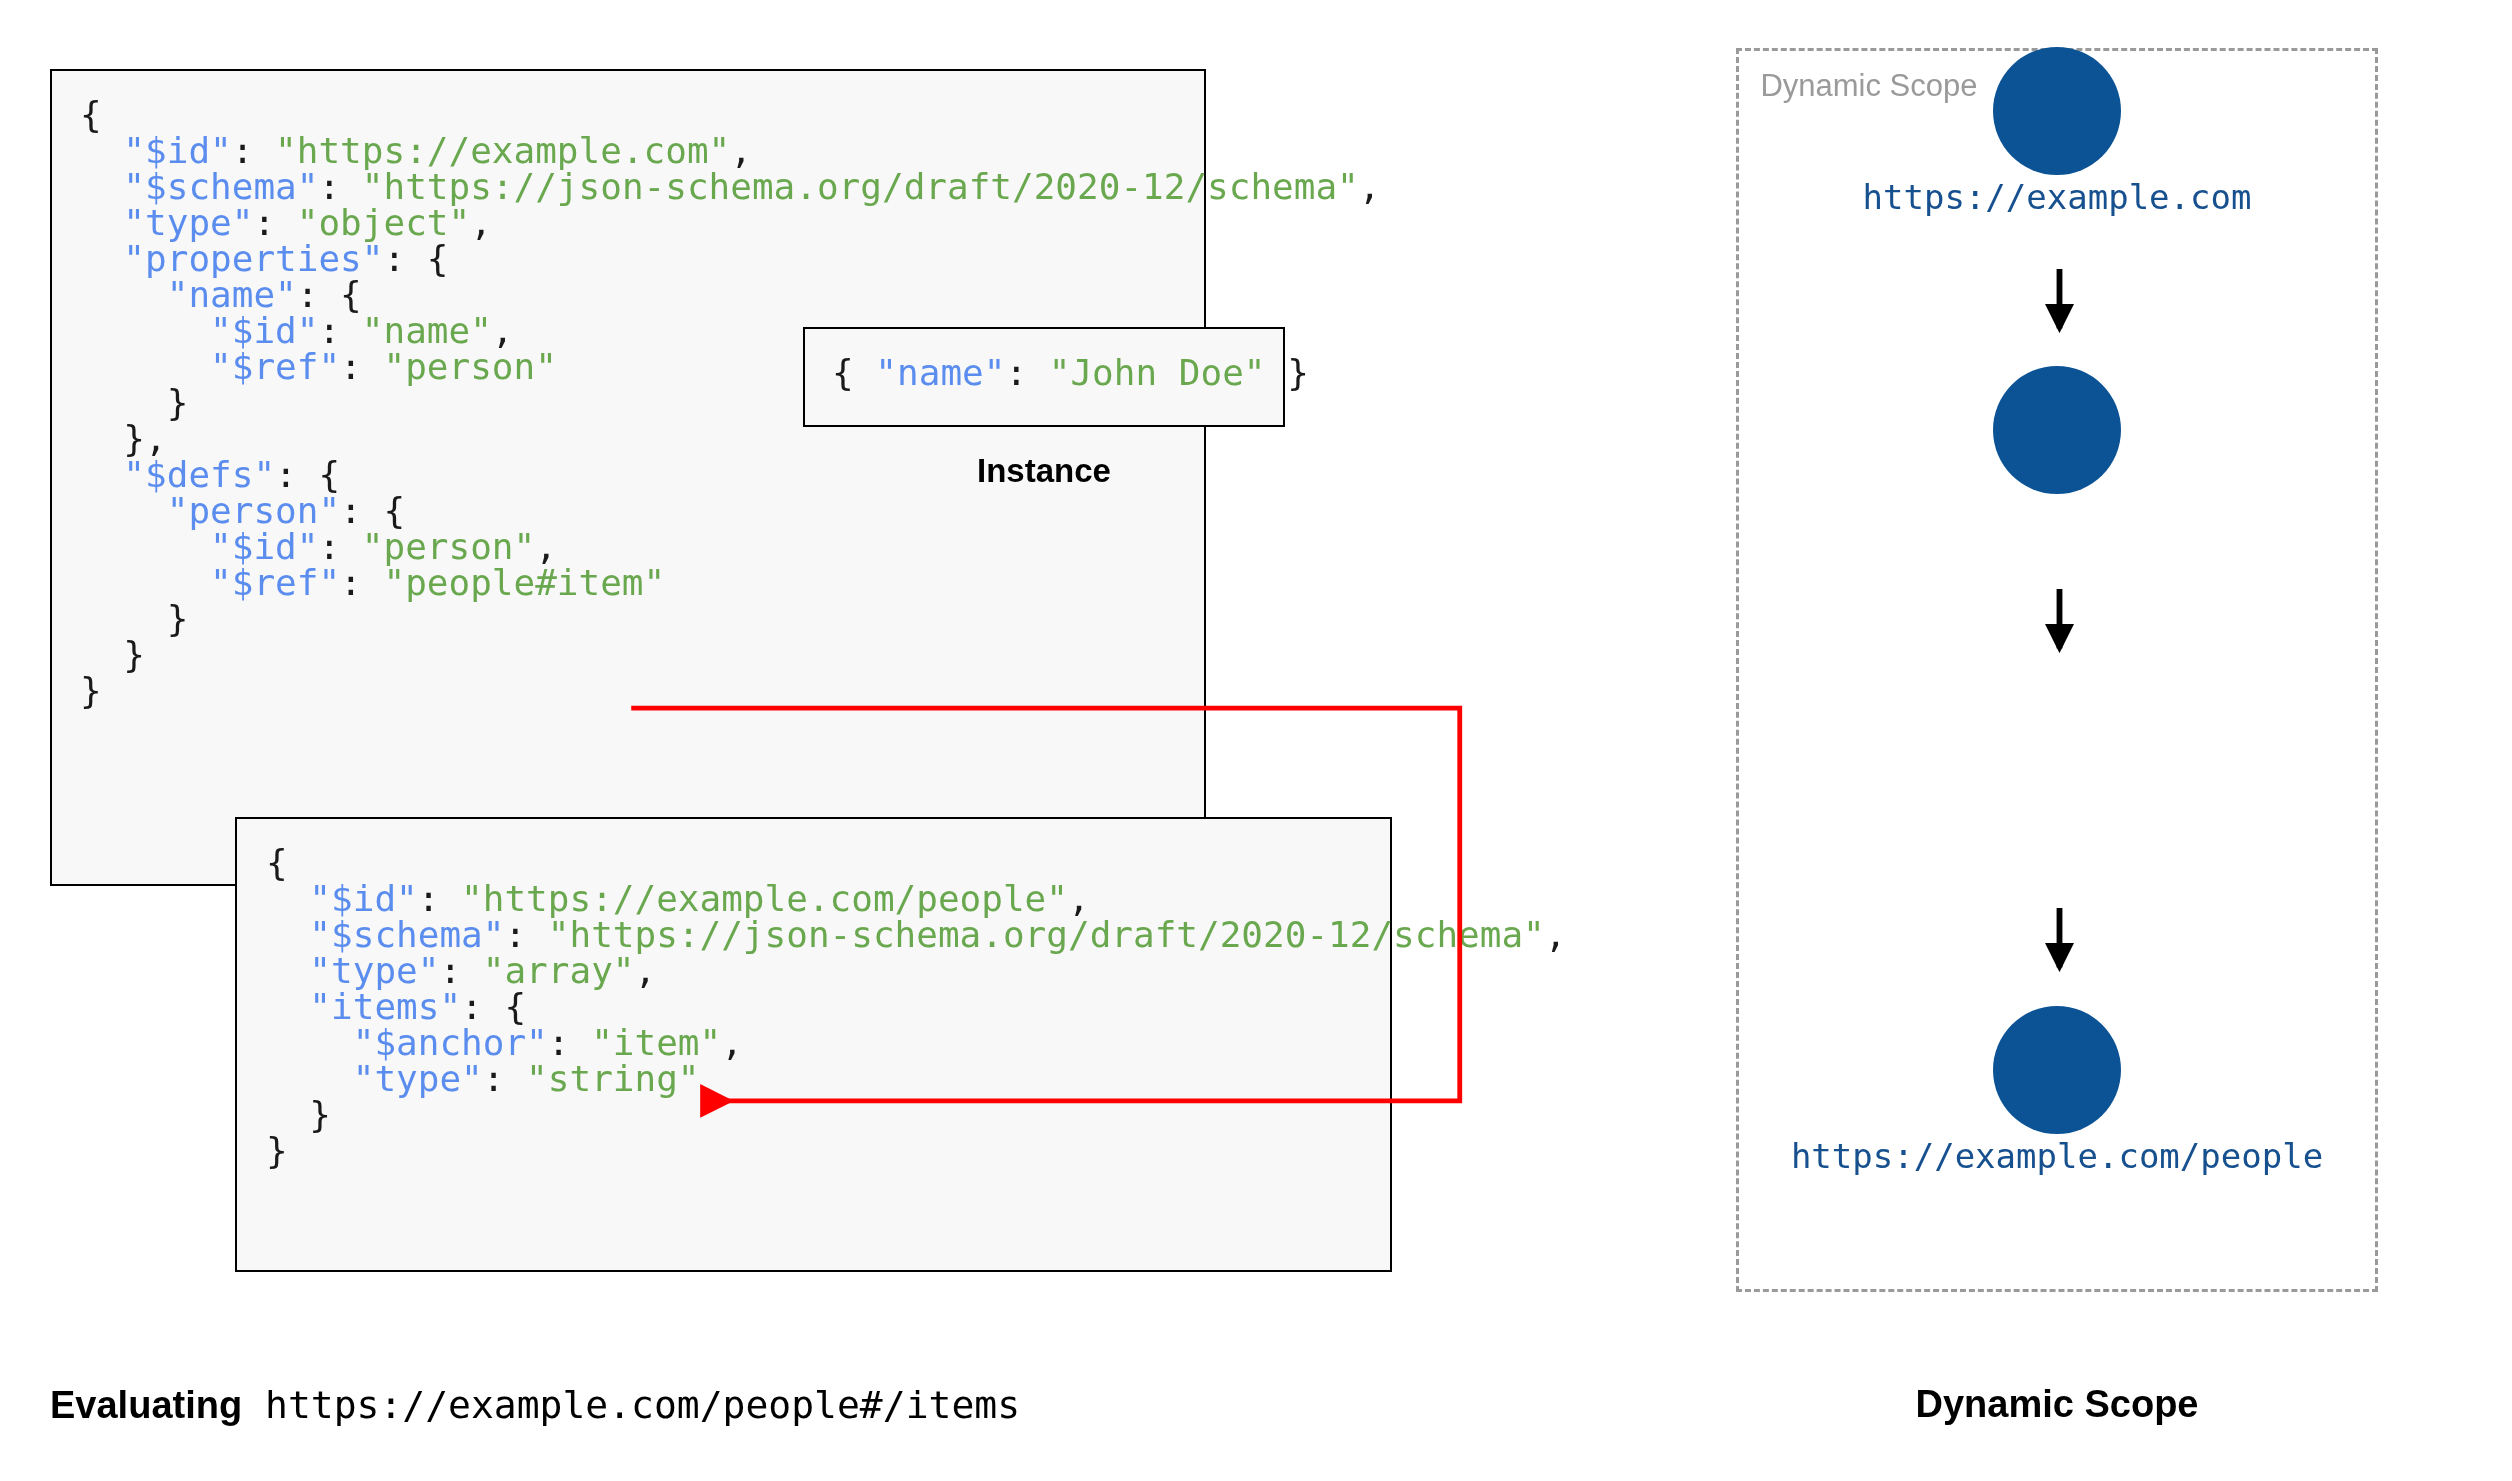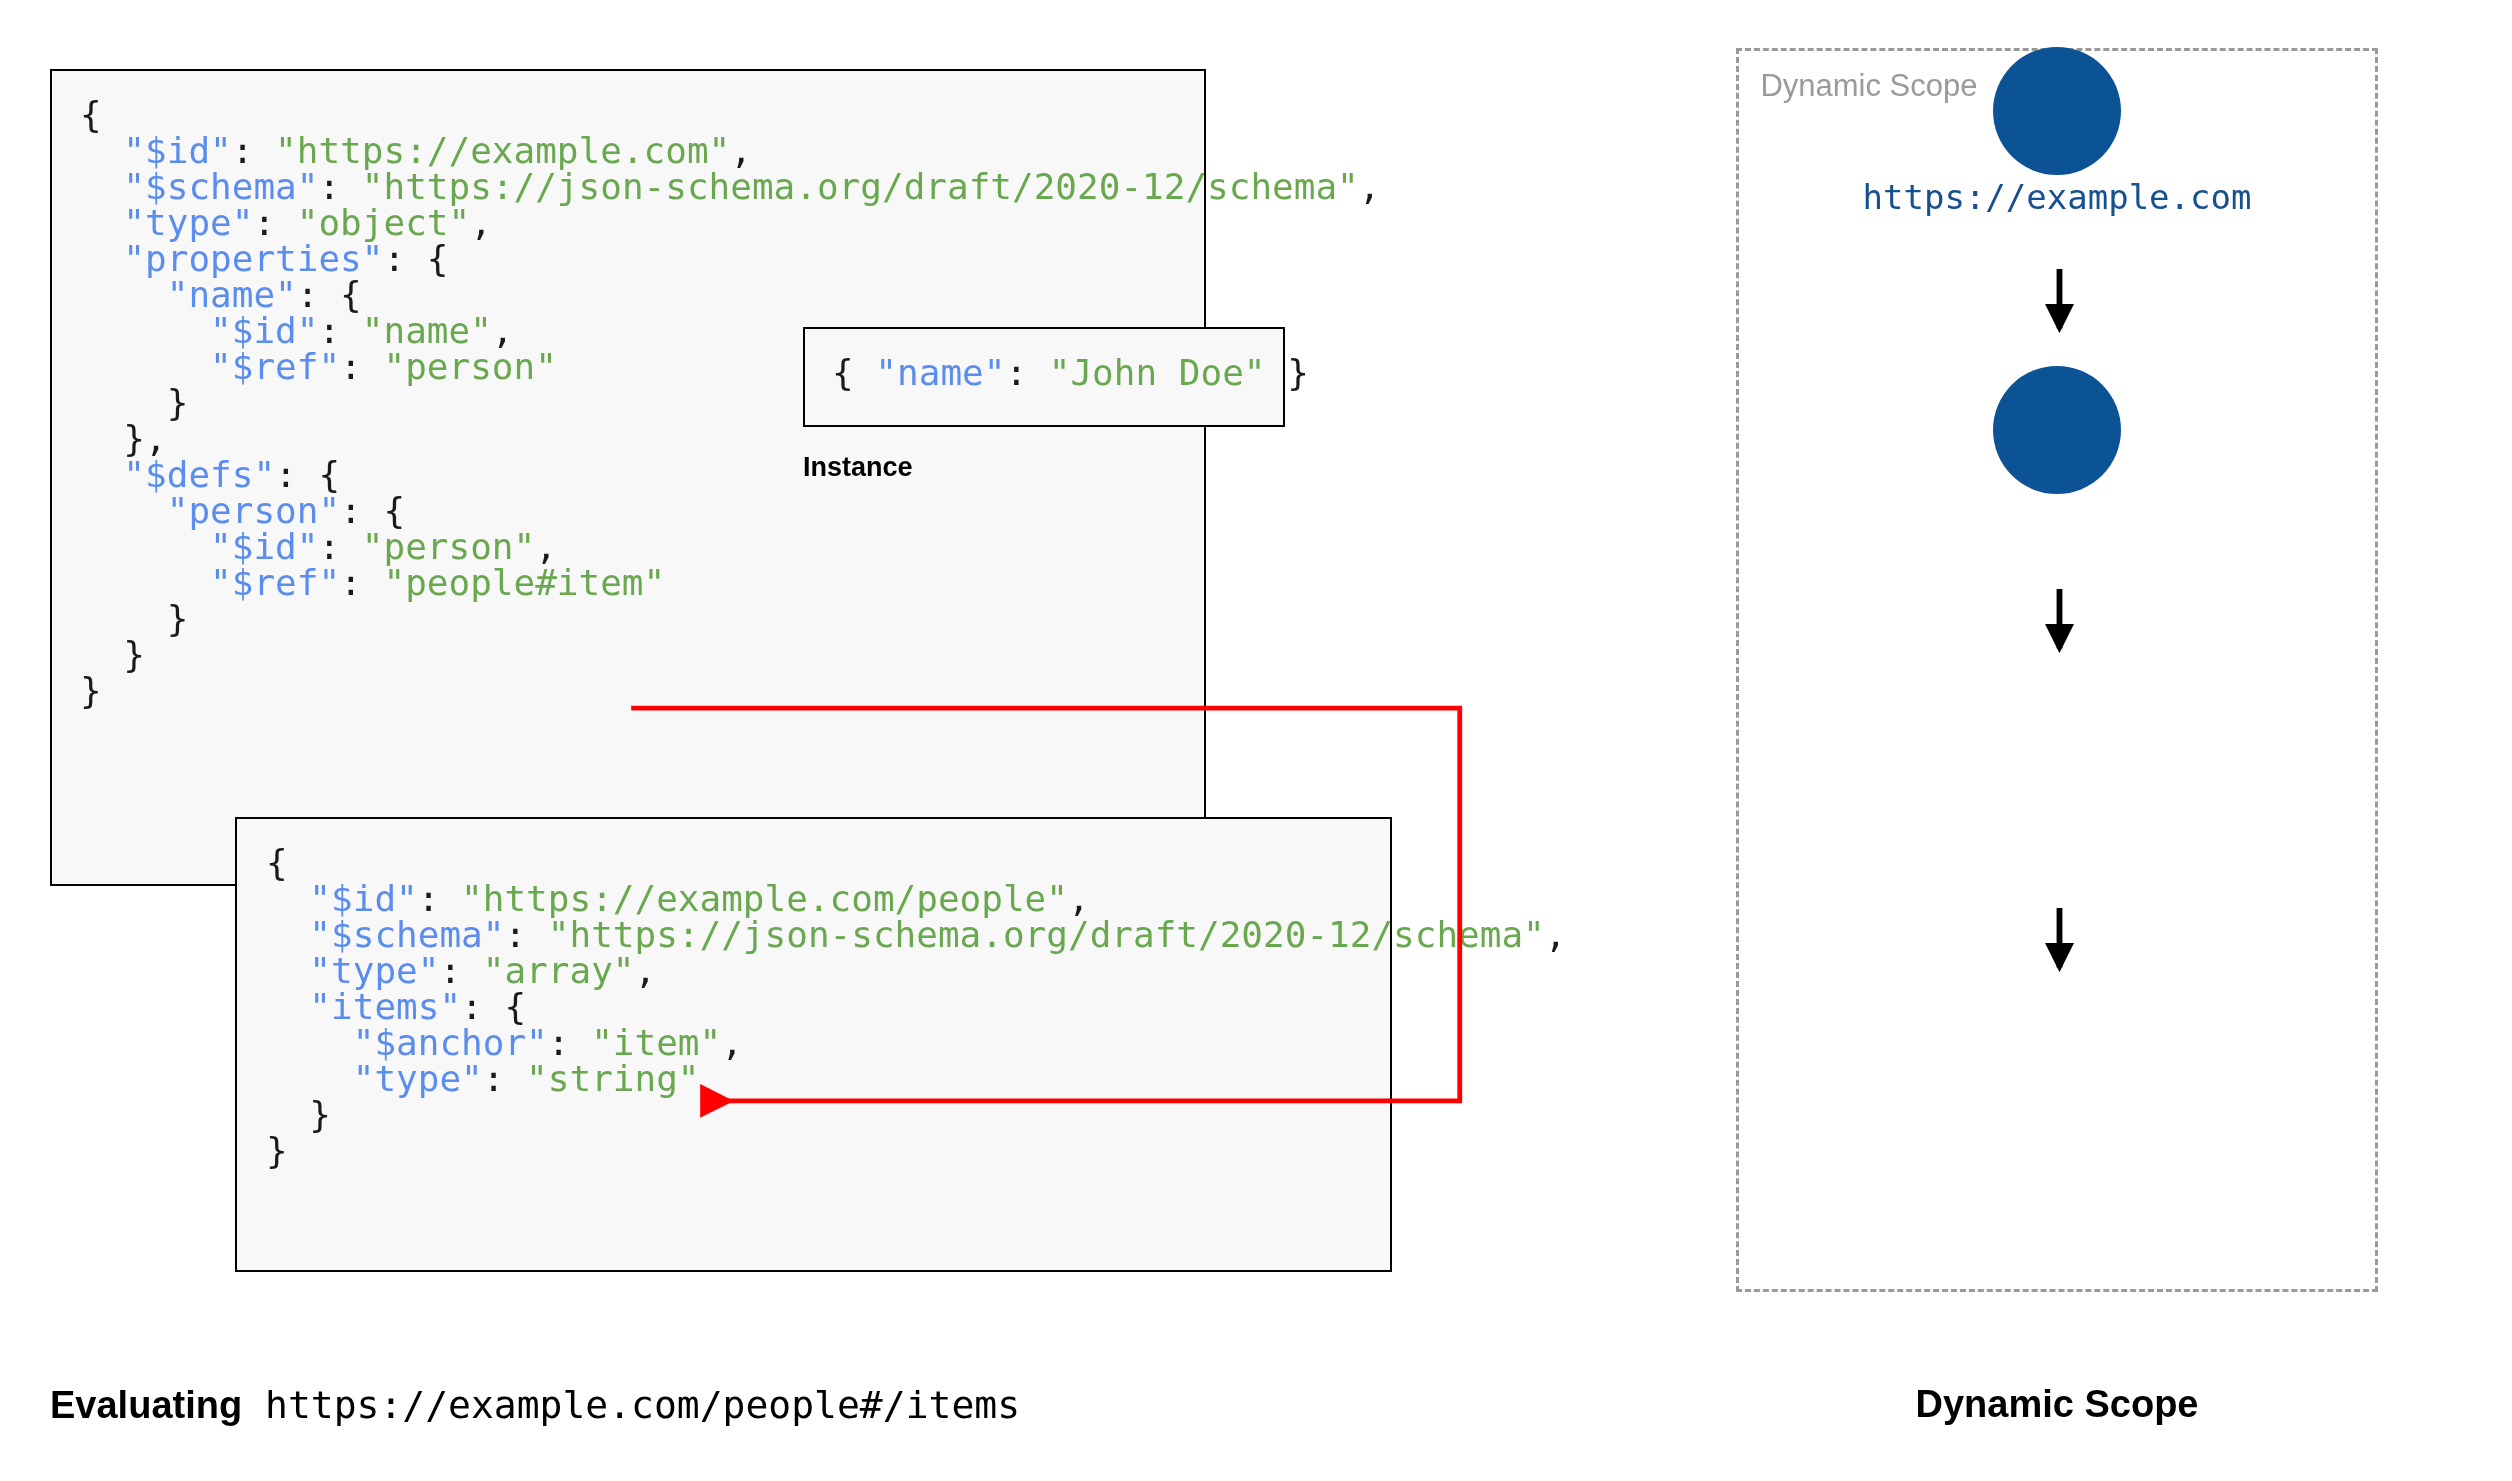--- a/index.html
+++ b/index.html
@@ -50,21 +50,22 @@
   }
   #instance-code {
     position: absolute;
     left: 27px; top: 26px;
     font-size: 36px;
   }
   #instance-caption {
     position: absolute;
     left: 803px; top: 452px;
     width: 482px;
-    font-size: 27px;
+    text-align: center;
+    font-size: 33px;
     font-weight: bold;
     color: #000;
   }
 
   
   #schema-people-box {
     left: 235px; top: 817px;
     width: 1157px; height: 455px;
   }
   #schema-people-code {
@@ -230,19 +231,23 @@
 
   <svg class="scope-arrow" style="top:857px;height:69px;" viewBox="0 0 80 130">
     <defs>
       <marker id="blkhead2" markerWidth="5" markerHeight="5" refX="4.2" refY="2.5" orient="auto" markerUnits="strokeWidth">
         <polygon points="0,0 5,2.5 0,5" fill="#000000"></polygon>
       </marker>
     </defs>
     <line x1="40" y1="0" x2="40" y2="112" stroke="#000" stroke-width="11" marker-end="url(#blkhead2)"></line>
   </svg>
 
+  <div class="scope-node" style="top:955px;">
+    <div class="scope-circle"></div>
+    <div class="scope-label">https://example.com/people</div>
+  </div>
 </div>
 
 <div id="caption-left">
   <span class="cap-bold">Evaluating</span><span class="cap-mono"> </span><span class="cap-mono">https://example.com/people#/items</span>
 </div>
 <div id="caption-right">Dynamic Scope</div>
 
 
 </body></html>

